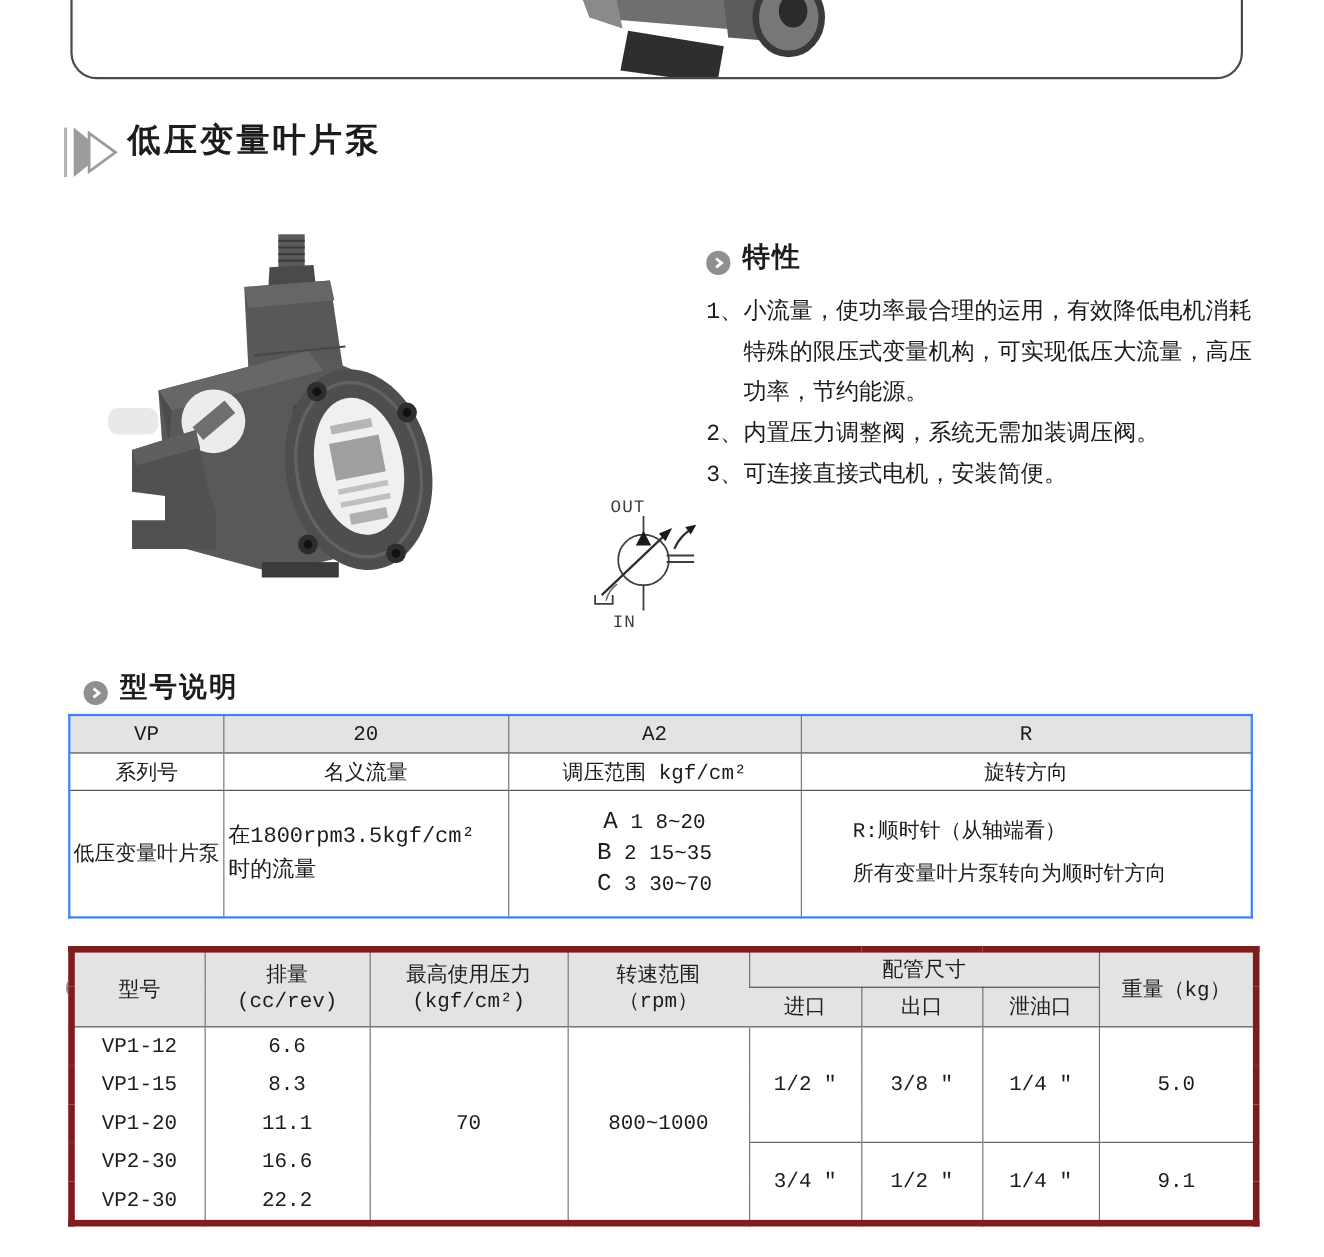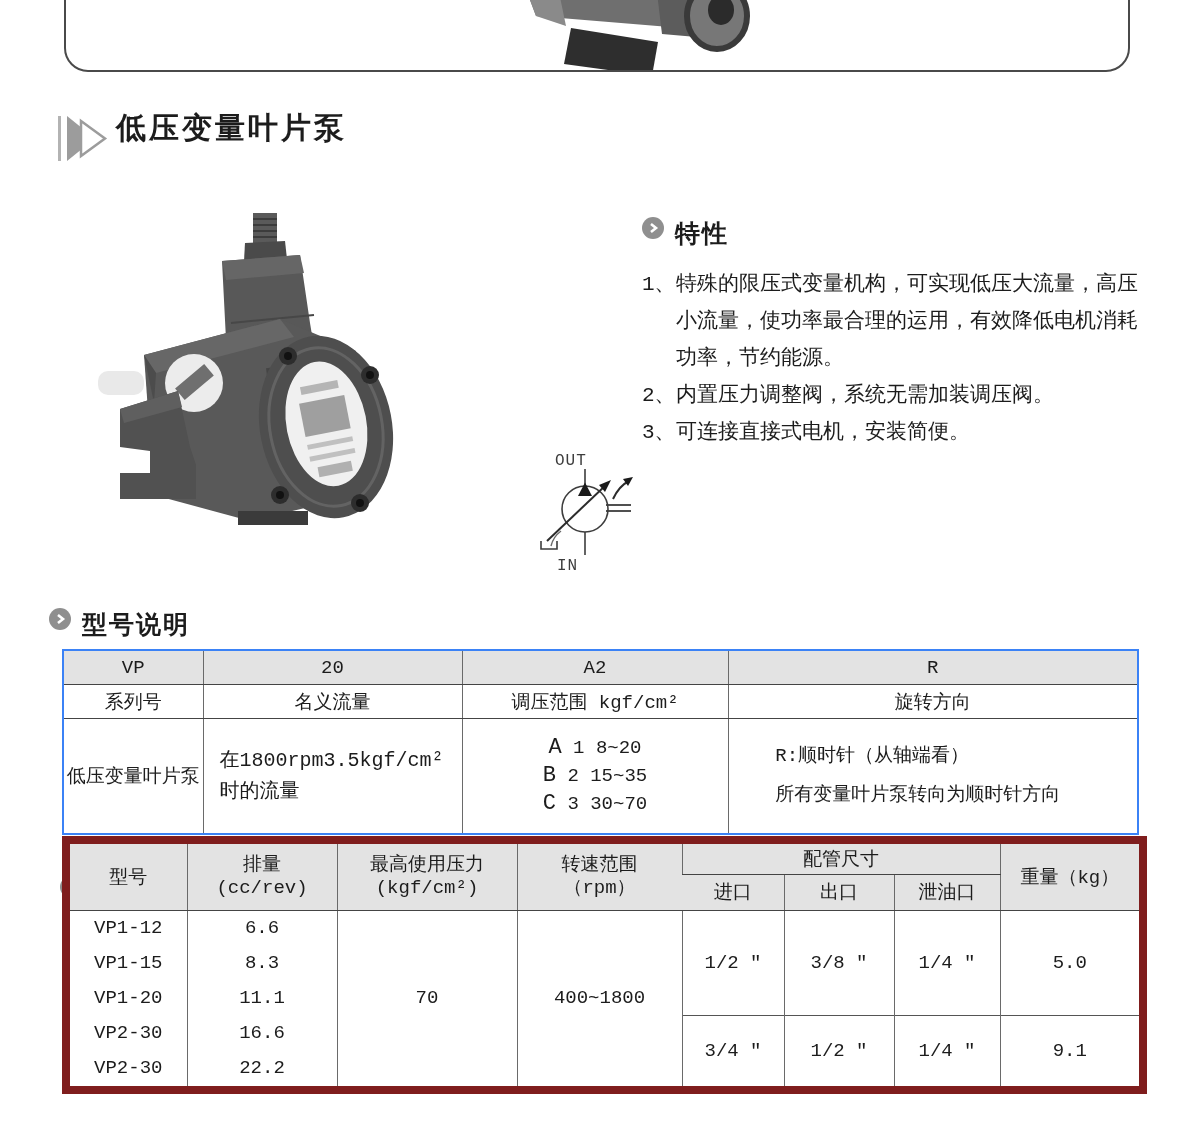--- a/index.html
+++ b/index.html
@@ -15,21 +15,21 @@
   }
   
   .title-block{position:absolute;left:58px;top:110px;display:flex;}
   .title-arrow{width:52px;height:50px;margin-top:4px;}
   .titles{margin-left:6px;}
   .title-l1{font-size:30px;font-weight:600;letter-spacing:3px;line-height:40px;}
   .title-l2{font-size:30px;font-weight:600;letter-spacing:1px;line-height:42px;}
   
   .pump-photo{position:absolute;left:98px;top:203px;}
   
-  .sec-head{display:flex;align-items:flex-start;}
+  .sec-head{display:flex;align-items:flex-end;}
   .sec-icon{width:22px;height:22px;border-radius:50%;background:#8f8f8f;display:inline-flex;
             align-items:center;justify-content:center;flex:0 0 22px;}
   .sec-title{font-size:25px;font-weight:700;letter-spacing:2px;margin-left:11px;}
   
   .features{position:absolute;left:642px;top:217px;width:560px;}
   .feat-list{margin-top:16px;font-size:21px;line-height:37px;}
   .feat-item{display:flex;}
   .feat-num{flex:0 0 34px;}
   .feat-lines{flex:1;}
   
@@ -43,26 +43,26 @@
   td,th{font-weight:normal;text-align:center;vertical-align:middle;font-size:19px;
         border-left:1px solid #6a6a6a;padding:0;}
   td:first-child,th:first-child{border-left:none;}
   .hdr{background:#e3e3e3;}
   
   .model-table{left:62px;top:649px;width:1075px;border:2px solid #3b82f6;}
   .model-table .r-code td{height:33px;border-bottom:1px solid #444;}
   .model-table .r-label td{height:33px;border-bottom:1px solid #444;}
   .model-table .r-detail td{height:114px;}
   .cell-left{text-align:left;}
-  .flow-cell{padding-left:16px;line-height:31px;font-size:20px;}
+  .flow-cell{padding-left:4px;line-height:31px;font-size:20px;}
   .press-cell .blk{display:inline-block;text-align:center;line-height:28px;}
   .press-letter{font-size:22px;}
   .rot-cell .blk{display:inline-block;text-align:left;line-height:39px;padding-right:30px;}
   
-  .params-table{left:62px;top:836px;width:1077px;border:8px solid #7f1d1d;}
+  .params-table{left:62px;top:860px;width:1077px;border:6px solid #7f1d1d;}
   .params-table thead th{border-bottom:1px solid #444;border-top:1px solid #444;}
   .params-table thead tr:first-child th{border-top:none;}
   .params-table .h1{height:34px;}
   .params-table .h2{height:36px;}
   .params-table tbody td{height:35px;border-bottom:none;}
   .params-table .group-top{border-top:1px solid #555;}
   .two-line{line-height:23px;}
 </style>
 </head>
 <body>
@@ -151,22 +151,22 @@
         <svg width="12" height="12" viewBox="0 0 12 12">
             <path d="M4,2 L9,6 L4,10" stroke="#ffffff" stroke-width="2.6" fill="none"></path>
           </svg>
       </span>
       <span class="sec-title">特性</span>
     </div>
     <div class="feat-list">
       <div class="feat-item">
         <span class="feat-num">1、</span>
         <div class="feat-lines">
+          <div>小流量，使功率最合理的运用，有效降低电机消耗</div>
           <div>特殊的限压式变量机构，可实现低压大流量，高压</div>
-          <div>小流量，使功率最合理的运用，有效降低电机消耗</div>
           <div>功率，节约能源。</div>
         </div>
       </div>
       <div class="feat-item">
         <span class="feat-num">2、</span>
         <div class="feat-lines">
           <div>内置压力调整阀，系统无需加装调压阀。</div>
         </div>
       </div>
       <div class="feat-item">
@@ -198,21 +198,21 @@
       <line x1="75" y1="42" x2="100" y2="42" stroke="#3d3d3d" stroke-width="1.8"></line>
 
       <path d="M82,30 Q88,17 98,12" stroke="#2c2c2c" stroke-width="2" fill="none"></path>
       <polygon points="102,8 92,10 97,17" fill="#1a1a1a"></polygon>
 
       <line x1="54" y1="63" x2="54" y2="86" stroke="#3d3d3d" stroke-width="1.6"></line>
     </svg>
     <div class="sym-label sym-in">IN</div>
   </div>
 
-  <div class="sec-head" style="position:absolute;left:49px;top:608px;">
+  <div class="sec-head" style="position:absolute;left:76px;top:608px;">
     <span class="sec-icon">
       <svg width="12" height="12" viewBox="0 0 12 12">
           <path d="M4,2 L9,6 L4,10" stroke="#ffffff" stroke-width="2.6" fill="none"></path>
         </svg>
     </span>
     <span class="sec-title">型号说明</span>
   </div>
 
   <table class="model-table">
     <colgroup>
@@ -299,21 +299,21 @@
         <th class="hdr">进口</th>
         <th class="hdr">出口</th>
         <th class="hdr">泄油口</th>
       </tr>
     </thead>
     <tbody>
       <tr>
         <td>VP1-12</td>
         <td>6.6</td>
         <td rowspan="5">70</td>
-        <td rowspan="5">400~1800</td>
+        <td rowspan="5">800~1000</td>
         <td rowspan="3">1/2 ″</td>
         <td rowspan="3">3/8 ″</td>
         <td rowspan="3">1/4 ″</td>
         <td rowspan="3">5.0</td>
       </tr>
       <tr>
         <td>VP1-15</td>
         <td>8.3</td>
       </tr>
       <tr>

